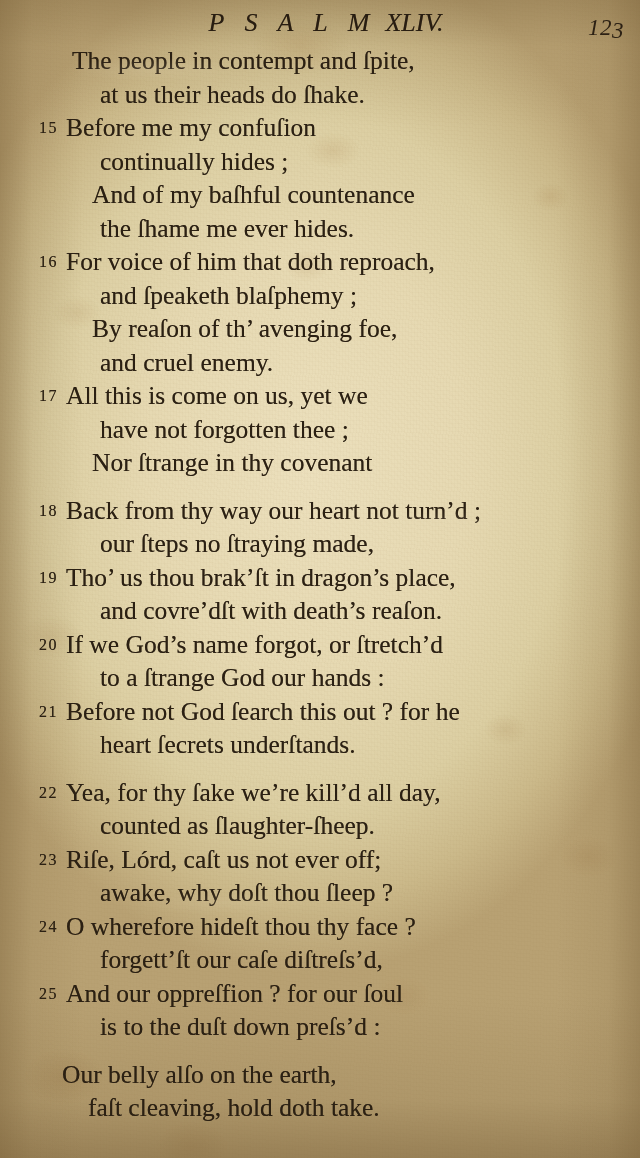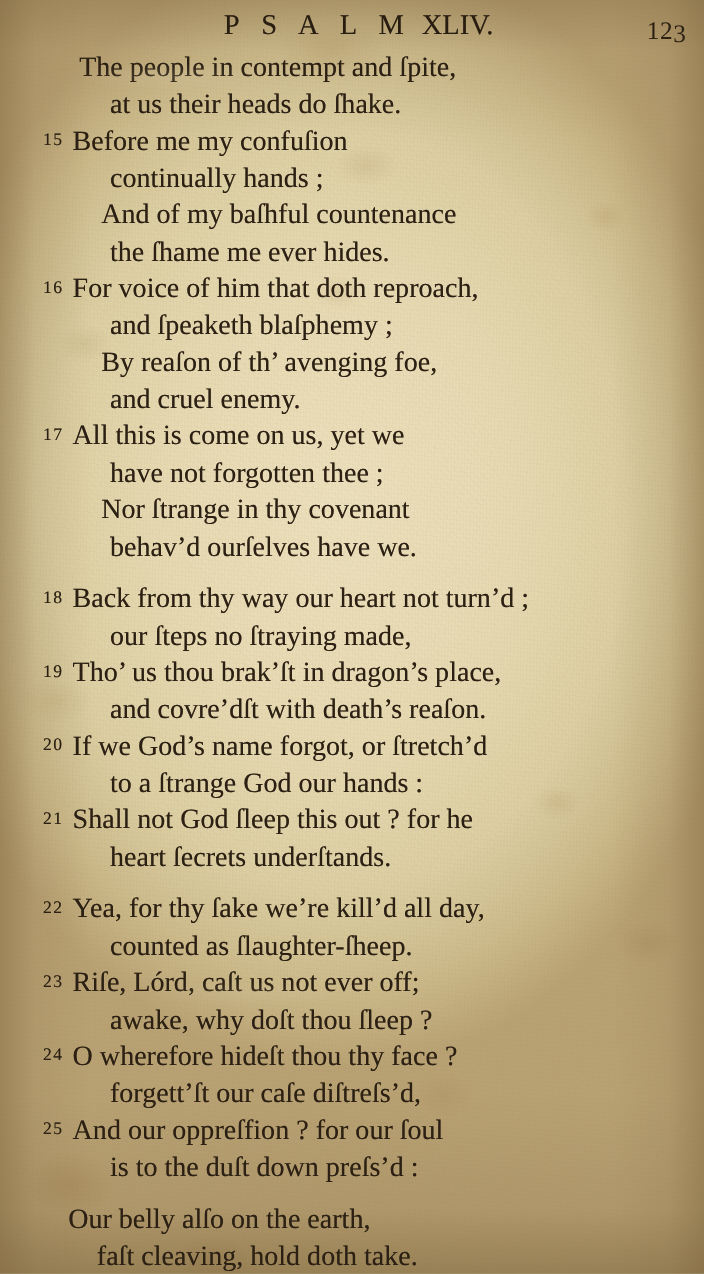--- a/index.html
+++ b/index.html
@@ -68,20 +68,21 @@
     inset: 0;
     z-index: 5;
   }
 
   .running-head {
     position: absolute;
     top: 8px;
     left: 12px;
     right: 0;
     height: 32px;
+    font-style: italic;
   }
   .psalm-title {
     position: absolute;
     left: 0;
     right: 0;
     top: 0;
     text-align: center;
     font-size: 26px;
     line-height: 30px;
     letter-spacing: 1px;
@@ -174,40 +175,39 @@
         <span class="word-psalm">P S A L M</span><span class="word-number">XLIV.</span>
       </div>
       <div class="folio"><span>12</span><span class="lastdigit">3</span></div>
     </div>
 
     <div class="verses" id="verses">
         <div class="stanza">
           <div class="line head1"><span class="ltext">The people in contempt and  ſpite,</span></div>
           <div class="line head2"><span class="ltext">at us their  heads do ſhake.</span></div>
           <div class="line"><span class="vnum">15</span><span class="ltext">Before me  my confuſion</span></div>
-          <div class="line indent"><span class="ltext">continually hands ;</span></div>
+          <div class="line indent"><span class="ltext">continually hides ;</span></div>
           <div class="line indent2"><span class="ltext">And of my baſhful countenance</span></div>
           <div class="line indent"><span class="ltext">the ſhame me ever hides.</span></div>
           <div class="line"><span class="vnum">16</span><span class="ltext">For  voice of him  that doth reproach,</span></div>
           <div class="line indent"><span class="ltext">and ſpeaketh blaſphemy ;</span></div>
           <div class="line indent2"><span class="ltext">By reaſon of th’ avenging foe,</span></div>
           <div class="line indent"><span class="ltext">and cruel enemy.</span></div>
           <div class="line"><span class="vnum">17</span><span class="ltext">All this is come on us, yet  we</span></div>
           <div class="line indent"><span class="ltext">have not forgotten thee ;</span></div>
           <div class="line indent2"><span class="ltext">Nor ſtrange in thy covenant</span></div>
-          <div class="line indent"><span class="ltext">behav’d ourſelves have we.</span></div>
         </div>
         <div class="stanza">
           <div class="line"><span class="vnum">18</span><span class="ltext">Back from thy way our heart not turn’d ;</span></div>
           <div class="line indent"><span class="ltext">our ſteps no ſtraying made,</span></div>
           <div class="line"><span class="vnum">19</span><span class="ltext">Tho’ us thou brak’ſt in dragon’s place,</span></div>
           <div class="line indent"><span class="ltext">and covre’dſt with death’s reaſon.</span></div>
           <div class="line"><span class="vnum">20</span><span class="ltext">If we God’s name forgot,  or ſtretch’d</span></div>
           <div class="line indent"><span class="ltext">to a ſtrange God our hands :</span></div>
-          <div class="line"><span class="vnum">21</span><span class="ltext">Shall not God ſleep this out ? for he</span></div>
+          <div class="line"><span class="vnum">21</span><span class="ltext">Before not God ſearch this out ? for he</span></div>
           <div class="line indent"><span class="ltext">heart ſecrets underſtands.</span></div>
         </div>
         <div class="stanza">
           <div class="line"><span class="vnum">22</span><span class="ltext">Yea, for thy ſake we’re kill’d all day,</span></div>
           <div class="line indent"><span class="ltext">counted as ſlaughter-ſheep.</span></div>
           <div class="line"><span class="vnum">23</span><span class="ltext">Riſe, Lórd, caſt us not ever off;</span></div>
           <div class="line indent"><span class="ltext">awake, why doſt thou ſleep ?</span></div>
           <div class="line"><span class="vnum">24</span><span class="ltext">O  wherefore hideſt thou thy face ?</span></div>
           <div class="line indent"><span class="ltext">forgett’ſt our caſe diſtreſs’d,</span></div>
           <div class="line"><span class="vnum">25</span><span class="ltext">And our oppreſfion ?  for our ſoul</span></div>

